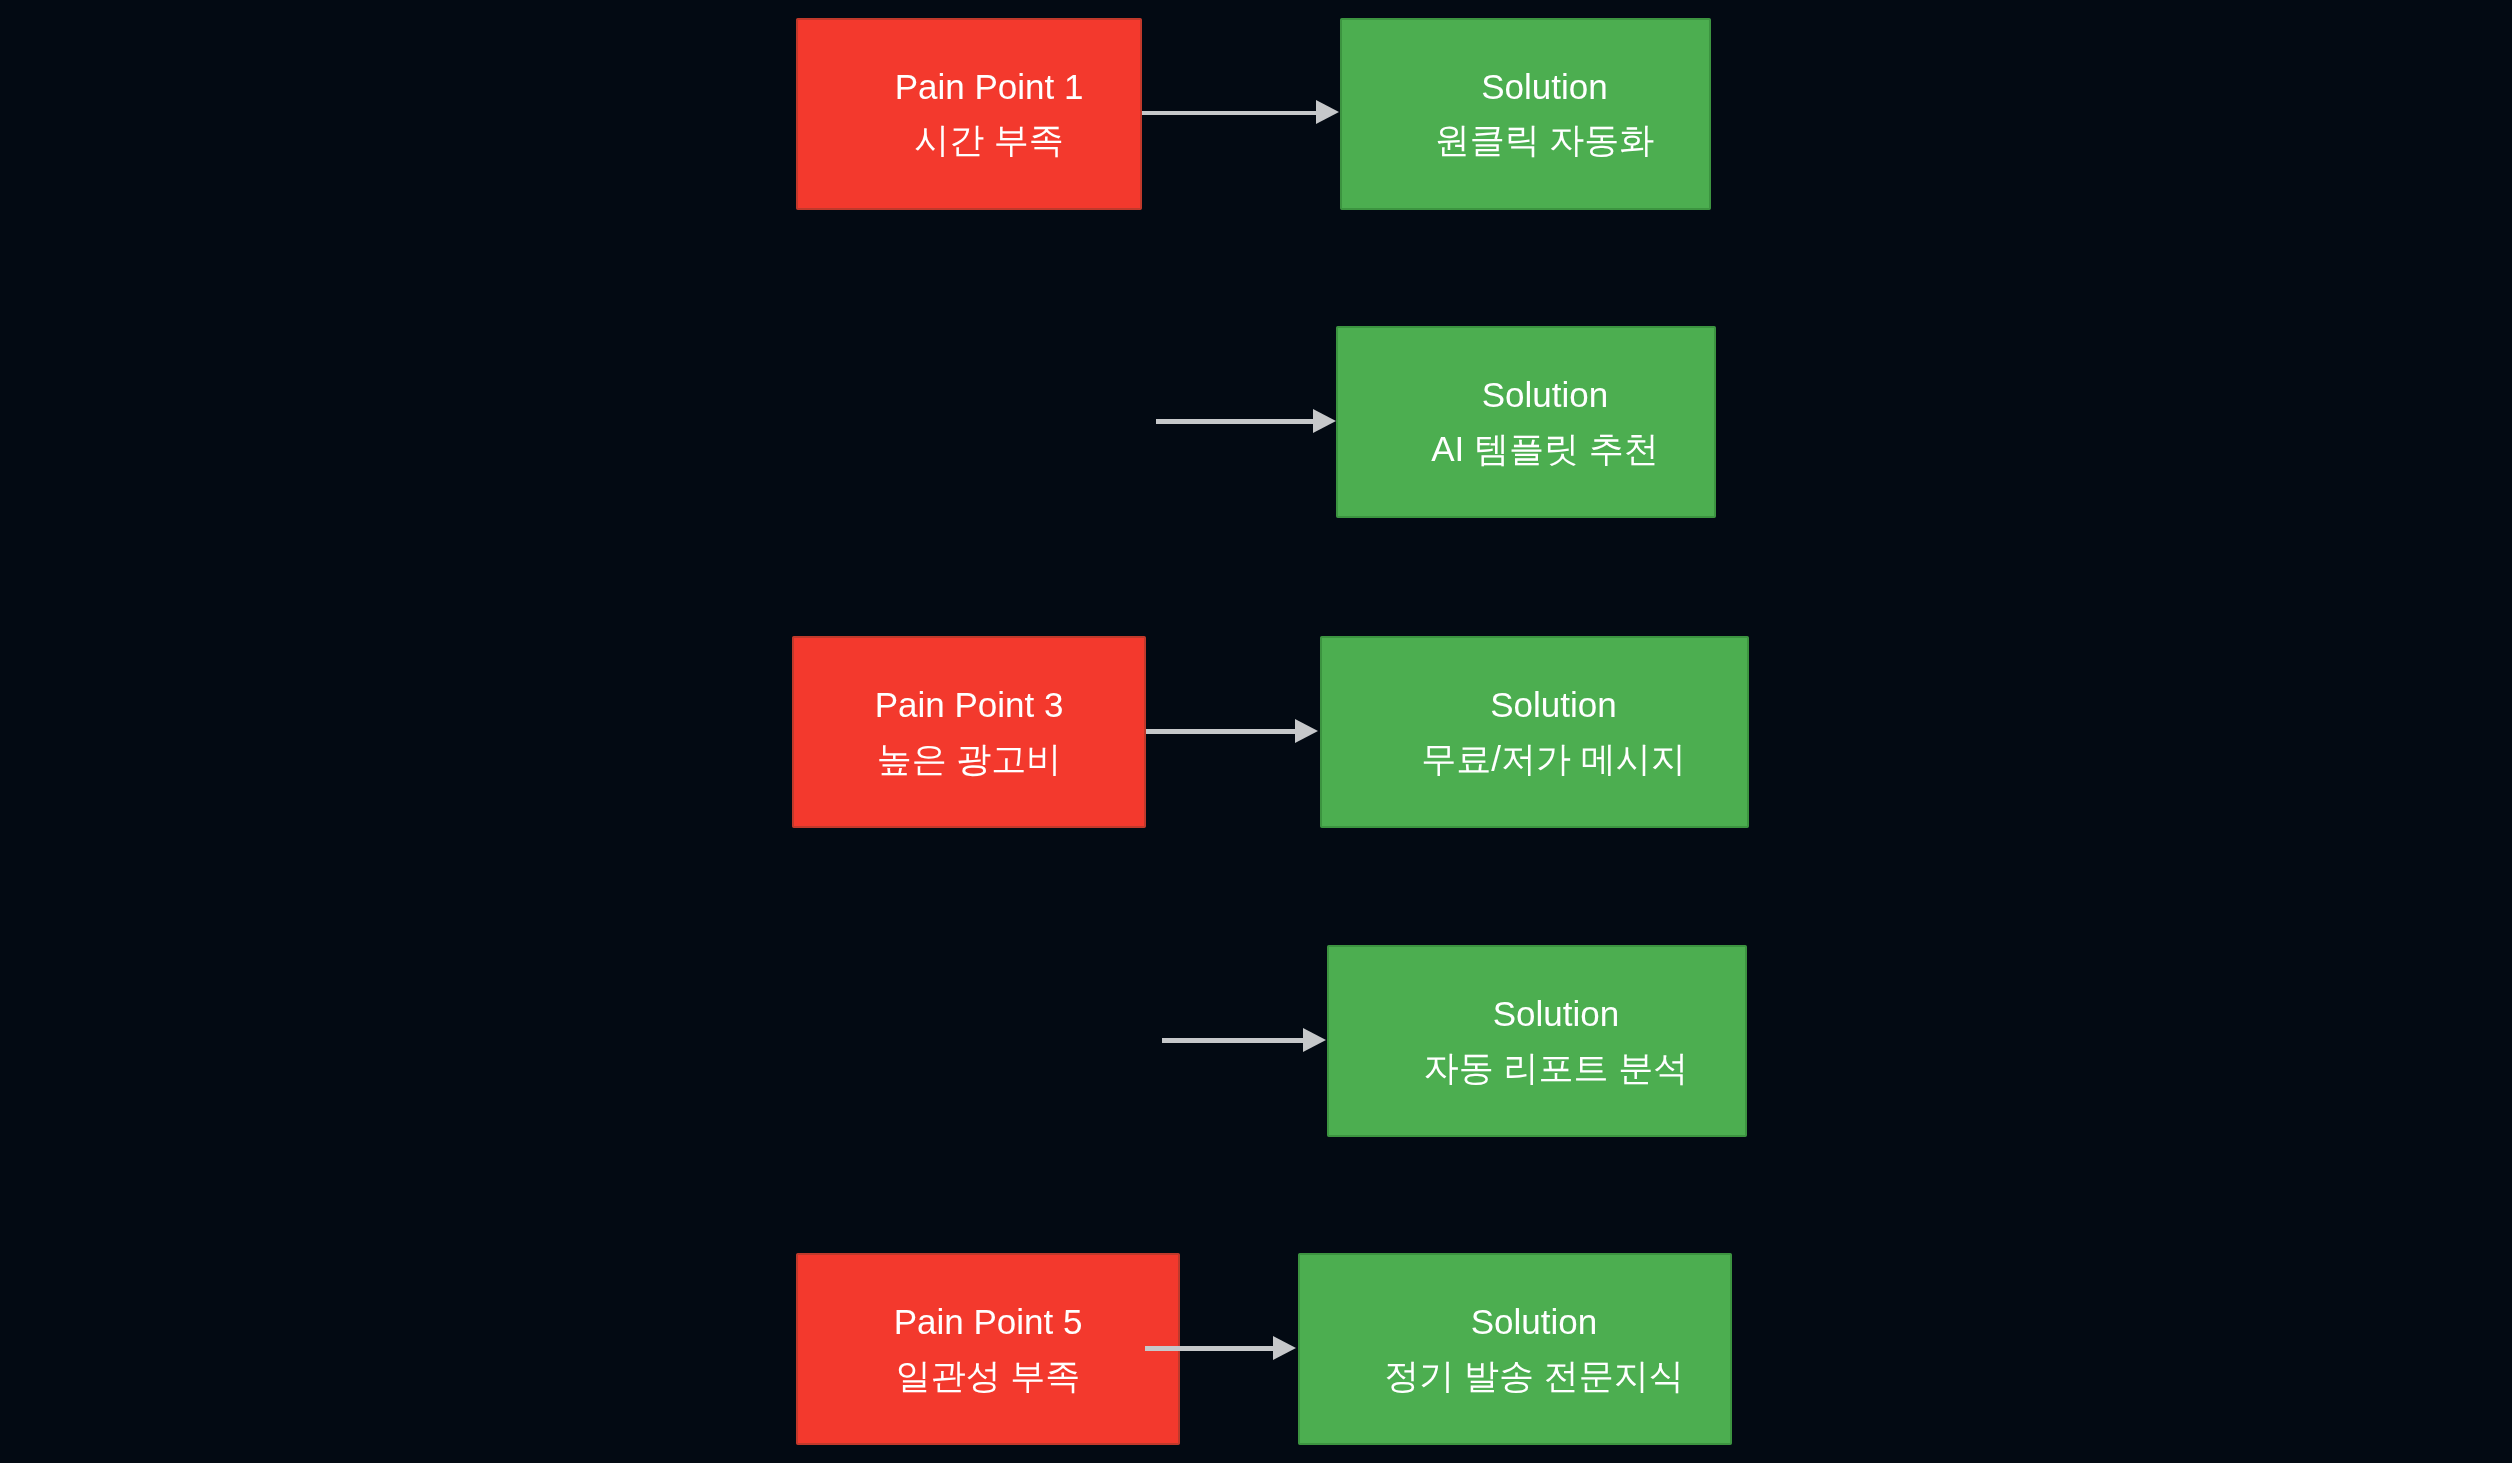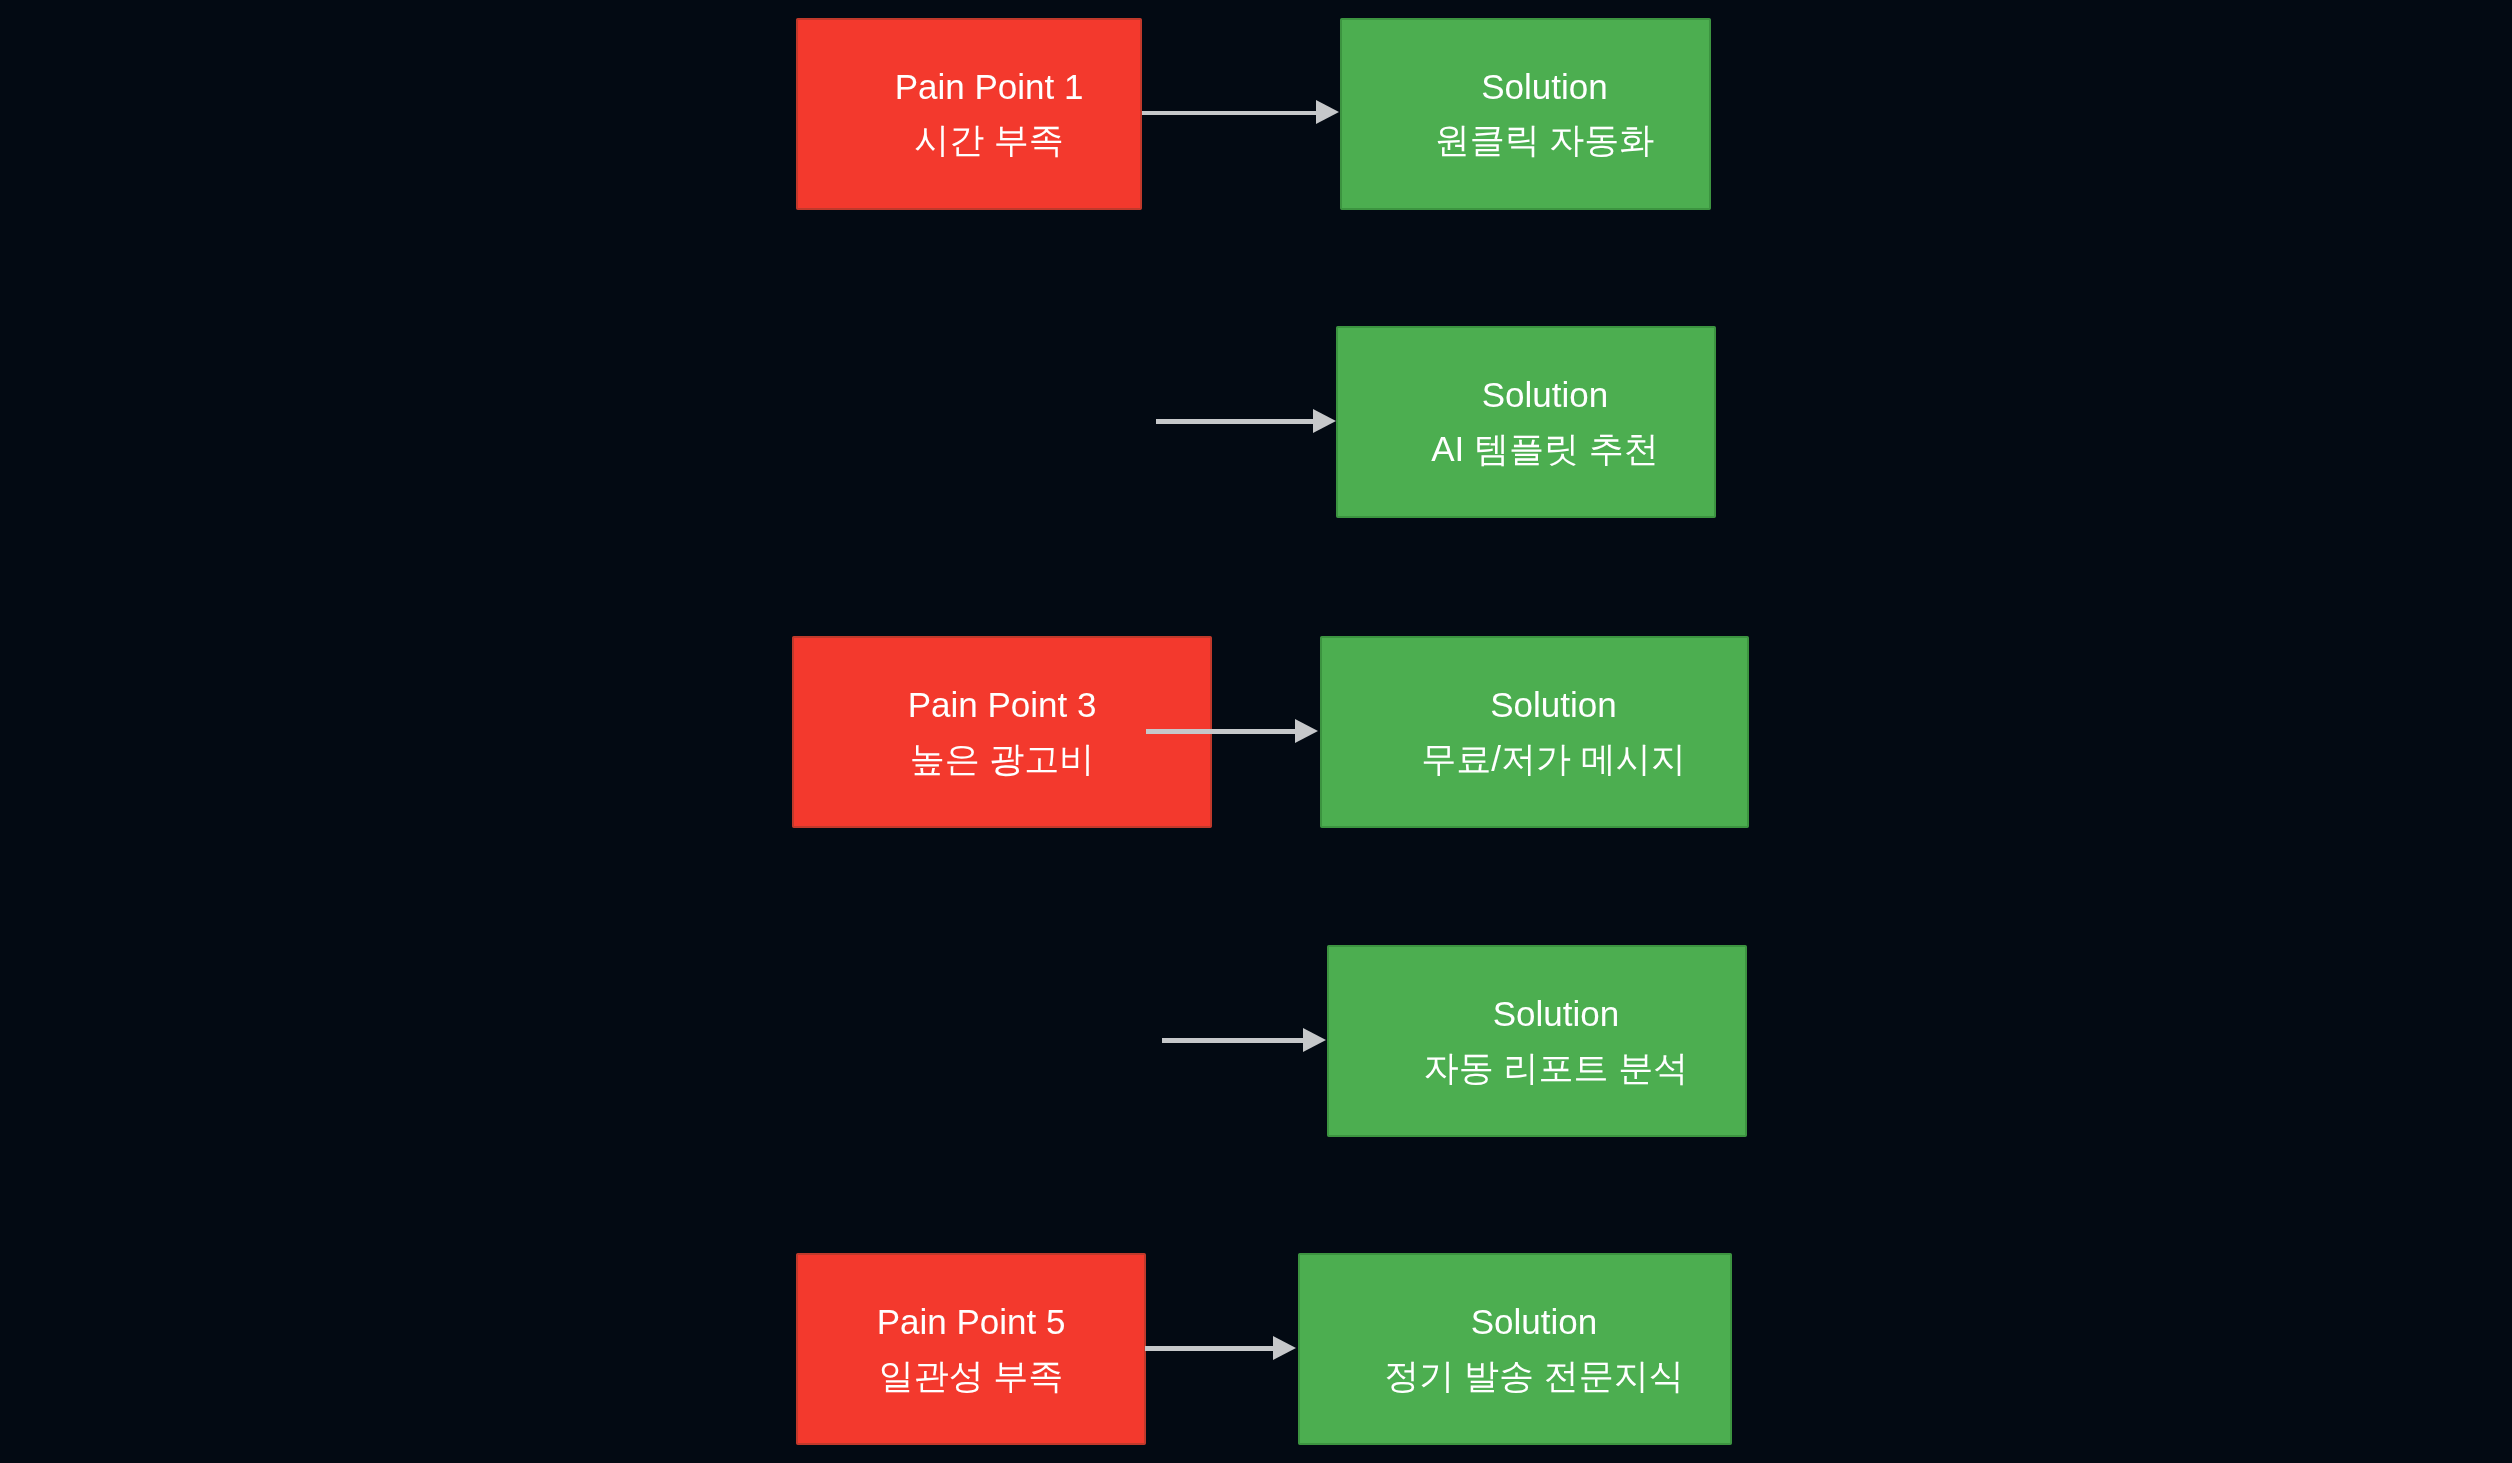--- a/index.html
+++ b/index.html
@@ -74,31 +74,31 @@
   .row-1 .pain     { left: 796px;  width: 346px; padding-left: 40px; }
   .row-1 .arrow    { left: 1142px; width: 175px; }
   .row-1 .solution { left: 1340px; width: 371px; }
 
   .row-2 { top: 326px; }
   .row-2 .pain     { left: 786px;  width: 369px; }
   .row-2 .arrow    { left: 1156px; width: 158px; }
   .row-2 .solution { left: 1336px; width: 380px; }
 
   .row-3 { top: 636px; }
-  .row-3 .pain     { left: 792px;  width: 420px; }
+  .row-3 .pain     { left: 792px;  width: 354px; }
   .row-3 .arrow    { left: 1146px; width: 150px; }
   .row-3 .solution { left: 1320px; width: 429px; }
 
   .row-4 { top: 945px; }
   .row-4 .pain     { left: 759px;  width: 403px; }
   .row-4 .arrow    { left: 1162px; width: 142px; }
   .row-4 .solution { left: 1327px; width: 420px; }
 
   .row-5 { top: 1253px; }
-  .row-5 .pain     { left: 796px;  width: 350px; }
+  .row-5 .pain     { left: 796px;  width: 384px; }
   .row-5 .arrow    { left: 1145px; width: 129px; }
   .row-5 .solution { left: 1298px; width: 434px; }
 </style>
 </head>
 <body>
 
 <div class="canvas">
 
   <div class="row row-1">
     <div class="node pain">

